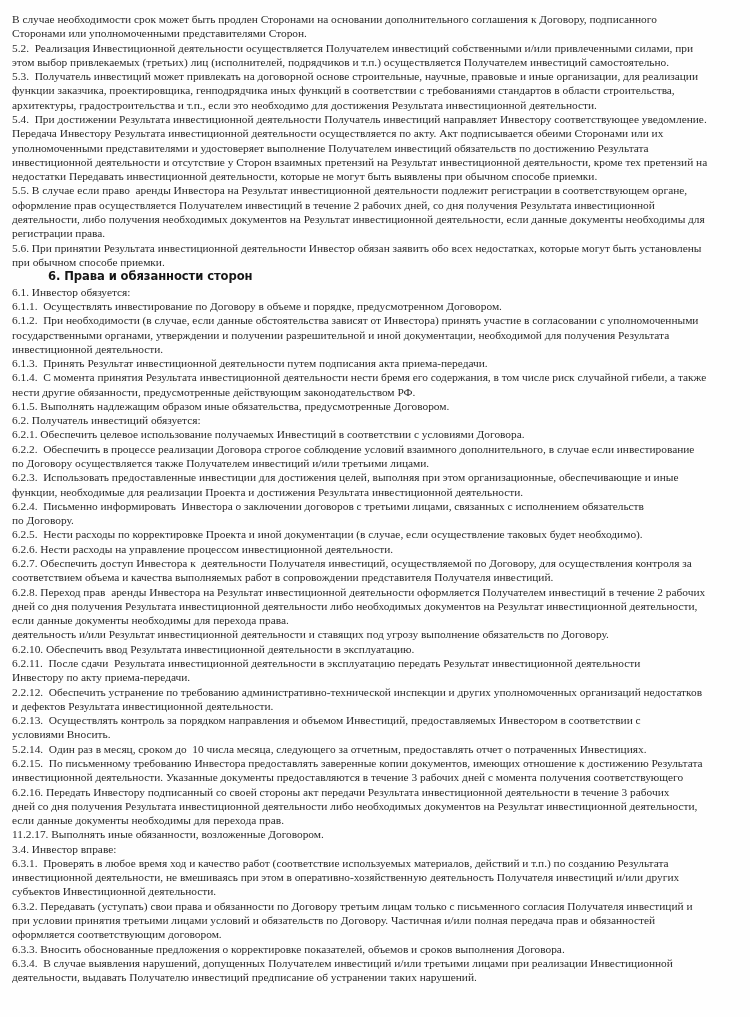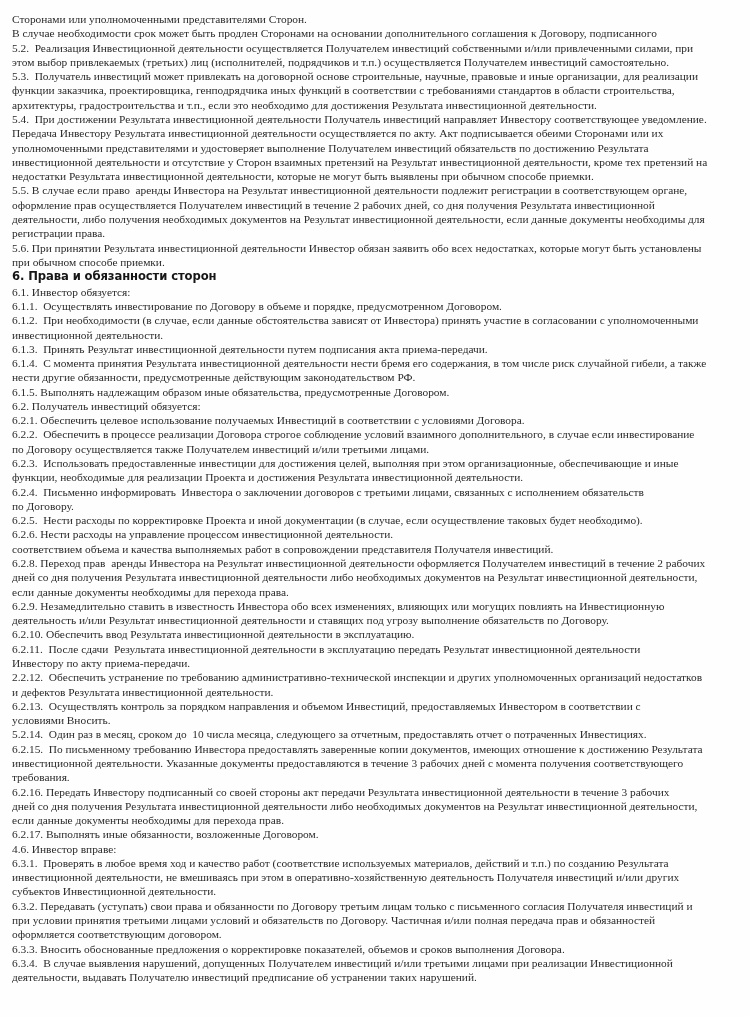--- a/index.html
+++ b/index.html
@@ -36,86 +36,87 @@
     letter-spacing: -0.02px;
     text-rendering: optimizeLegibility;
   }
   .line.heading {
     font-family: "DejaVu Sans", "Liberation Sans", sans-serif;
     font-size: 11.6px;
     font-weight: bold;
     color: #161616;
     line-height: 15.6px;
     letter-spacing: -0.1px;
+    margin-left: 36px;
   }
 </style>
 </head>
 <body>
 
 <div id="page">
   <div id="doc-body">
+      <div class="line">В случае необходимости срок может быть продлен Сторонами на основании дополнительного соглашения к Договору, подписанного</div>
       <div class="line">Сторонами или уполномоченными представителями Сторон.</div>
-      <div class="line">В случае необходимости срок может быть продлен Сторонами на основании дополнительного соглашения к Договору, подписанного</div>
       <div class="line">5.2.  Реализация Инвестиционной деятельности осуществляется Получателем инвестиций собственными и/или привлеченными силами, при</div>
       <div class="line">этом выбор привлекаемых (третьих) лиц (исполнителей, подрядчиков и т.п.) осуществляется Получателем инвестиций самостоятельно.</div>
       <div class="line">5.3.  Получатель инвестиций может привлекать на договорной основе строительные, научные, правовые и иные организации, для реализации</div>
       <div class="line">функции заказчика, проектировщика, генподрядчика иных функций в соответствии с требованиями стандартов в области строительства,</div>
       <div class="line">архитектуры, градостроительства и т.п., если это необходимо для достижения Результата инвестиционной деятельности.</div>
       <div class="line">5.4.  При достижении Результата инвестиционной деятельности Получатель инвестиций направляет Инвестору соответствующее уведомление.</div>
       <div class="line">Передача Инвестору Результата инвестиционной деятельности осуществляется по акту. Акт подписывается обеими Сторонами или их</div>
       <div class="line">уполномоченными представителями и удостоверяет выполнение Получателем инвестиций обязательств по достижению Результата</div>
       <div class="line">инвестиционной деятельности и отсутствие у Сторон взаимных претензий на Результат инвестиционной деятельности, кроме тех претензий на</div>
-      <div class="line">недостатки Результата инвестиционной деятельности, которые не могут быть выявлены при обычном способе приемки.</div>
+      <div class="line">недостатки Передавать инвестиционной деятельности, которые не могут быть выявлены при обычном способе приемки.</div>
       <div class="line">5.5. В случае если право  аренды Инвестора на Результат инвестиционной деятельности подлежит регистрации в соответствующем органе,</div>
       <div class="line">оформление прав осуществляется Получателем инвестиций в течение 2 рабочих дней, со дня получения Результата инвестиционной</div>
       <div class="line">деятельности, либо получения необходимых документов на Результат инвестиционной деятельности, если данные документы необходимы для</div>
       <div class="line">регистрации права.</div>
       <div class="line">5.6. При принятии Результата инвестиционной деятельности Инвестор обязан заявить обо всех недостатках, которые могут быть установлены</div>
       <div class="line">при обычном способе приемки.</div>
       <div class="line heading">6. Права и обязанности сторон</div>
       <div class="line">6.1. Инвестор обязуется:</div>
       <div class="line">6.1.1.  Осуществлять инвестирование по Договору в объеме и порядке, предусмотренном Договором.</div>
       <div class="line">6.1.2.  При необходимости (в случае, если данные обстоятельства зависят от Инвестора) принять участие в согласовании с уполномоченными</div>
+      <div class="line">государственными органами, утверждении и получении разрешительной и иной документации, необходимой для получения Результата</div>
       <div class="line">инвестиционной деятельности.</div>
       <div class="line">6.1.3.  Принять Результат инвестиционной деятельности путем подписания акта приема-передачи.</div>
       <div class="line">6.1.4.  С момента принятия Результата инвестиционной деятельности нести бремя его содержания, в том числе риск случайной гибели, а также</div>
       <div class="line">нести другие обязанности, предусмотренные действующим законодательством РФ.</div>
       <div class="line">6.1.5. Выполнять надлежащим образом иные обязательства, предусмотренные Договором.</div>
       <div class="line">6.2. Получатель инвестиций обязуется:</div>
       <div class="line">6.2.1. Обеспечить целевое использование получаемых Инвестиций в соответствии с условиями Договора.</div>
       <div class="line">6.2.2.  Обеспечить в процессе реализации Договора строгое соблюдение условий взаимного дополнительного, в случае если инвестирование</div>
       <div class="line">по Договору осуществляется также Получателем инвестиций и/или третьими лицами.</div>
       <div class="line">6.2.3.  Использовать предоставленные инвестиции для достижения целей, выполняя при этом организационные, обеспечивающие и иные</div>
       <div class="line">функции, необходимые для реализации Проекта и достижения Результата инвестиционной деятельности.</div>
       <div class="line">6.2.4.  Письменно информировать  Инвестора о заключении договоров с третьими лицами, связанных с исполнением обязательств</div>
       <div class="line">по Договору.</div>
       <div class="line">6.2.5.  Нести расходы по корректировке Проекта и иной документации (в случае, если осуществление таковых будет необходимо).</div>
       <div class="line">6.2.6. Нести расходы на управление процессом инвестиционной деятельности.</div>
+      <div class="line">6.2.7. Обеспечить доступ Инвестора к  деятельности Получателя инвестиций, осуществляемой по Договору, для осуществления контроля за</div>
       <div class="line">соответствием объема и качества выполняемых работ в сопровождении представителя Получателя инвестиций.</div>
       <div class="line">6.2.8. Переход прав  аренды Инвестора на Результат инвестиционной деятельности оформляется Получателем инвестиций в течение 2 рабочих</div>
       <div class="line">дней со дня получения Результата инвестиционной деятельности либо необходимых документов на Результат инвестиционной деятельности,</div>
       <div class="line">если данные документы необходимы для перехода права.</div>
-      <div class="line">6.2.9. Незамедлительно ставить в известность Инвестора обо всех изменениях, влияющих или могущих повлиять на Инвестиционную</div>
       <div class="line">деятельность и/или Результат инвестиционной деятельности и ставящих под угрозу выполнение обязательств по Договору.</div>
       <div class="line">6.2.10. Обеспечить ввод Результата инвестиционной деятельности в эксплуатацию.</div>
       <div class="line">6.2.11.  После сдачи  Результата инвестиционной деятельности в эксплуатацию передать Результат инвестиционной деятельности</div>
       <div class="line">Инвестору по акту приема-передачи.</div>
       <div class="line">2.2.12.  Обеспечить устранение по требованию административно-технической инспекции и других уполномоченных организаций недостатков</div>
       <div class="line">и дефектов Результата инвестиционной деятельности.</div>
       <div class="line">6.2.13.  Осуществлять контроль за порядком направления и объемом Инвестиций, предоставляемых Инвестором в соответствии с</div>
       <div class="line">условиями Вносить.</div>
       <div class="line">5.2.14.  Один раз в месяц, сроком до  10 числа месяца, следующего за отчетным, предоставлять отчет о потраченных Инвестициях.</div>
       <div class="line">6.2.15.  По письменному требованию Инвестора предоставлять заверенные копии документов, имеющих отношение к достижению Результата</div>
       <div class="line">инвестиционной деятельности. Указанные документы предоставляются в течение 3 рабочих дней с момента получения соответствующего</div>
-      <div class="line">требования.</div>
       <div class="line">6.2.16. Передать Инвестору подписанный со своей стороны акт передачи Результата инвестиционной деятельности в течение 3 рабочих</div>
       <div class="line">дней со дня получения Результата инвестиционной деятельности либо необходимых документов на Результат инвестиционной деятельности,</div>
       <div class="line">если данные документы необходимы для перехода прав.</div>
-      <div class="line">6.2.17. Выполнять иные обязанности, возложенные Договором.</div>
-      <div class="line">4.6. Инвестор вправе:</div>
+      <div class="line">11.2.17. Выполнять иные обязанности, возложенные Договором.</div>
+      <div class="line">3.4. Инвестор вправе:</div>
       <div class="line">6.3.1.  Проверять в любое время ход и качество работ (соответствие используемых материалов, действий и т.п.) по созданию Результата</div>
       <div class="line">инвестиционной деятельности, не вмешиваясь при этом в оперативно-хозяйственную деятельность Получателя инвестиций и/или других</div>
       <div class="line">субъектов Инвестиционной деятельности.</div>
       <div class="line">6.3.2. Передавать (уступать) свои права и обязанности по Договору третьим лицам только с письменного согласия Получателя инвестиций и</div>
       <div class="line">при условии принятия третьими лицами условий и обязательств по Договору. Частичная и/или полная передача прав и обязанностей</div>
       <div class="line">оформляется соответствующим договором.</div>
       <div class="line">6.3.3. Вносить обоснованные предложения о корректировке показателей, объемов и сроков выполнения Договора.</div>
       <div class="line">6.3.4.  В случае выявления нарушений, допущенных Получателем инвестиций и/или третьими лицами при реализации Инвестиционной</div>
       <div class="line">деятельности, выдавать Получателю инвестиций предписание об устранении таких нарушений.</div>
     </div>

